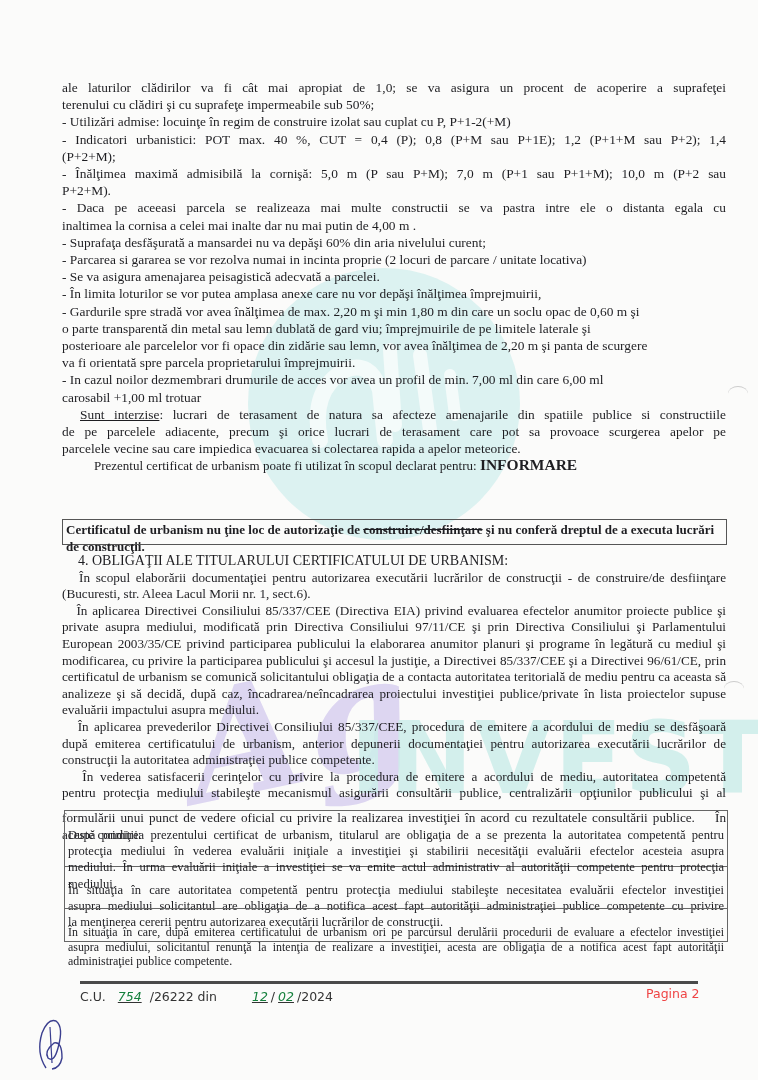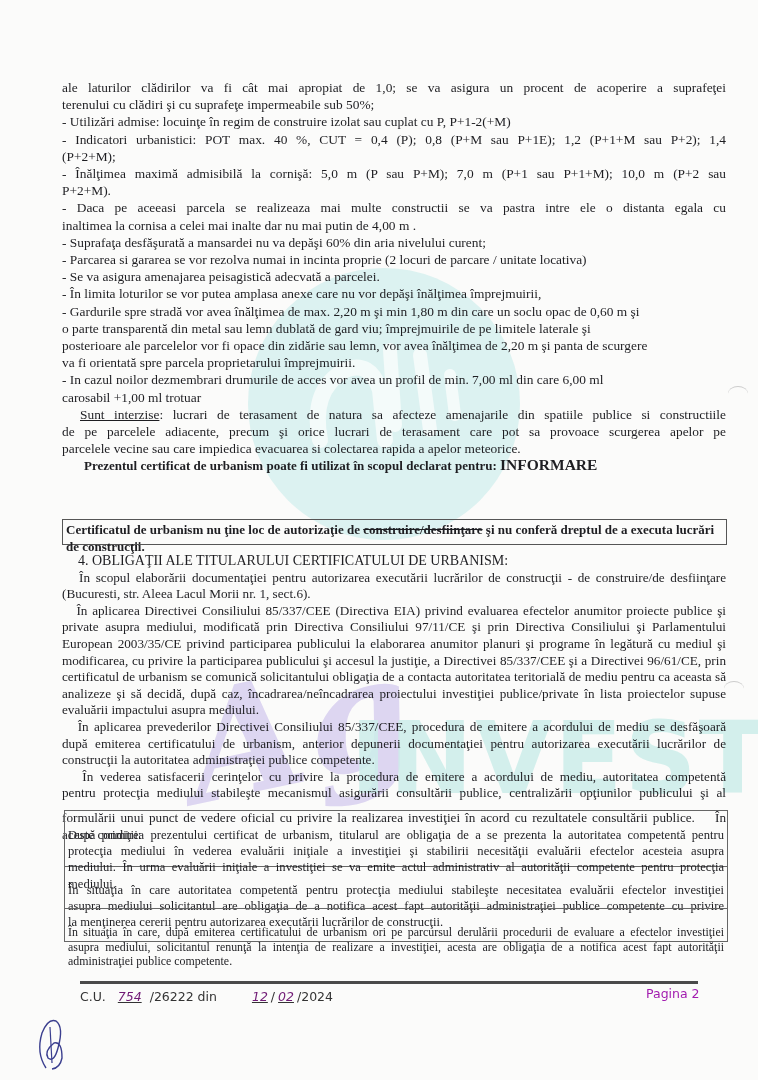--- a/index.html
+++ b/index.html
@@ -31,44 +31,44 @@
   .wm-invest {
     position: absolute; left: 350px; top: 700px;
     font-family: "DejaVu Sans", sans-serif; font-weight: bold;
     font-size: 100px; color: #cdeeea; opacity: 0.85; letter-spacing: 2px;
   }
   .text { position: absolute; left: 62px; width: 664px; font-size: 13.4px; line-height: 17.2px; }
   .line { white-space: nowrap; }
   .just { text-align: justify; text-align-last: justify; white-space: normal; display:block; }
   .ul { text-decoration: underline; }
   .informare {
-    position: absolute; left: 84px; top: 456px; font-size: 13px; font-weight: bold; text-align: right;
+    position: absolute; left: 94px; top: 456px; font-size: 13px; font-weight: normal; text-align: right;
   }
   .informare b { font-size: 15.5px; }
   .notice-box {
     position: absolute; left: 62px; top: 519px; width: 663px; height: 24px;
     border: 1px solid #555; border-bottom: 1px solid #555;
   }
   .notice-text {
     position: absolute; left: 66px; top: 521px; width: 660px; font-size: 13px; line-height: 17px; font-weight: bold;
   }
   .strike { text-decoration: line-through; }
   .cond-box {
     position: absolute; left: 64px; width: 664px; border: 1px solid #666;
     font-size: 12.6px; line-height: 16.2px; padding: 16px 3px; box-sizing: border-box;
   }
   .footer-rule {
     position: absolute; left: 80px; top: 981px; width: 618px; height: 3px; background: #4a4a4a;
   }
   .footer-left {
     position: absolute; left: 80px; top: 989px; font-family: "DejaVu Sans", sans-serif; font-size: 12.5px; color: #333;
   }
-  .hand { font-family: "DejaVu Sans", sans-serif; font-style: italic; color: #701a75; text-decoration: underline; text-decoration-color: #333; }
+  .hand { font-family: "DejaVu Sans", sans-serif; font-style: italic; color: #15803d; text-decoration: underline; text-decoration-color: #333; }
   .footer-right {
-    position: absolute; left: 646px; top: 986px; font-family: "DejaVu Sans", sans-serif; font-size: 12.5px; color: #a21caf;
+    position: absolute; left: 646px; top: 986px; font-family: "DejaVu Sans", sans-serif; font-size: 12.5px; color: #ef4444;
   }
   .signature { position: absolute; left: 34px; top: 1013px; width: 40px; height: 60px; }
   .punch { position: absolute; width: 20px; height: 14px; border-top: 1px solid #ccc; border-radius: 50% 50% 0 0; }
 </style>
 </head>
 <body>
 
 <div class="page">
 
   <div class="wm-circle"></div>

